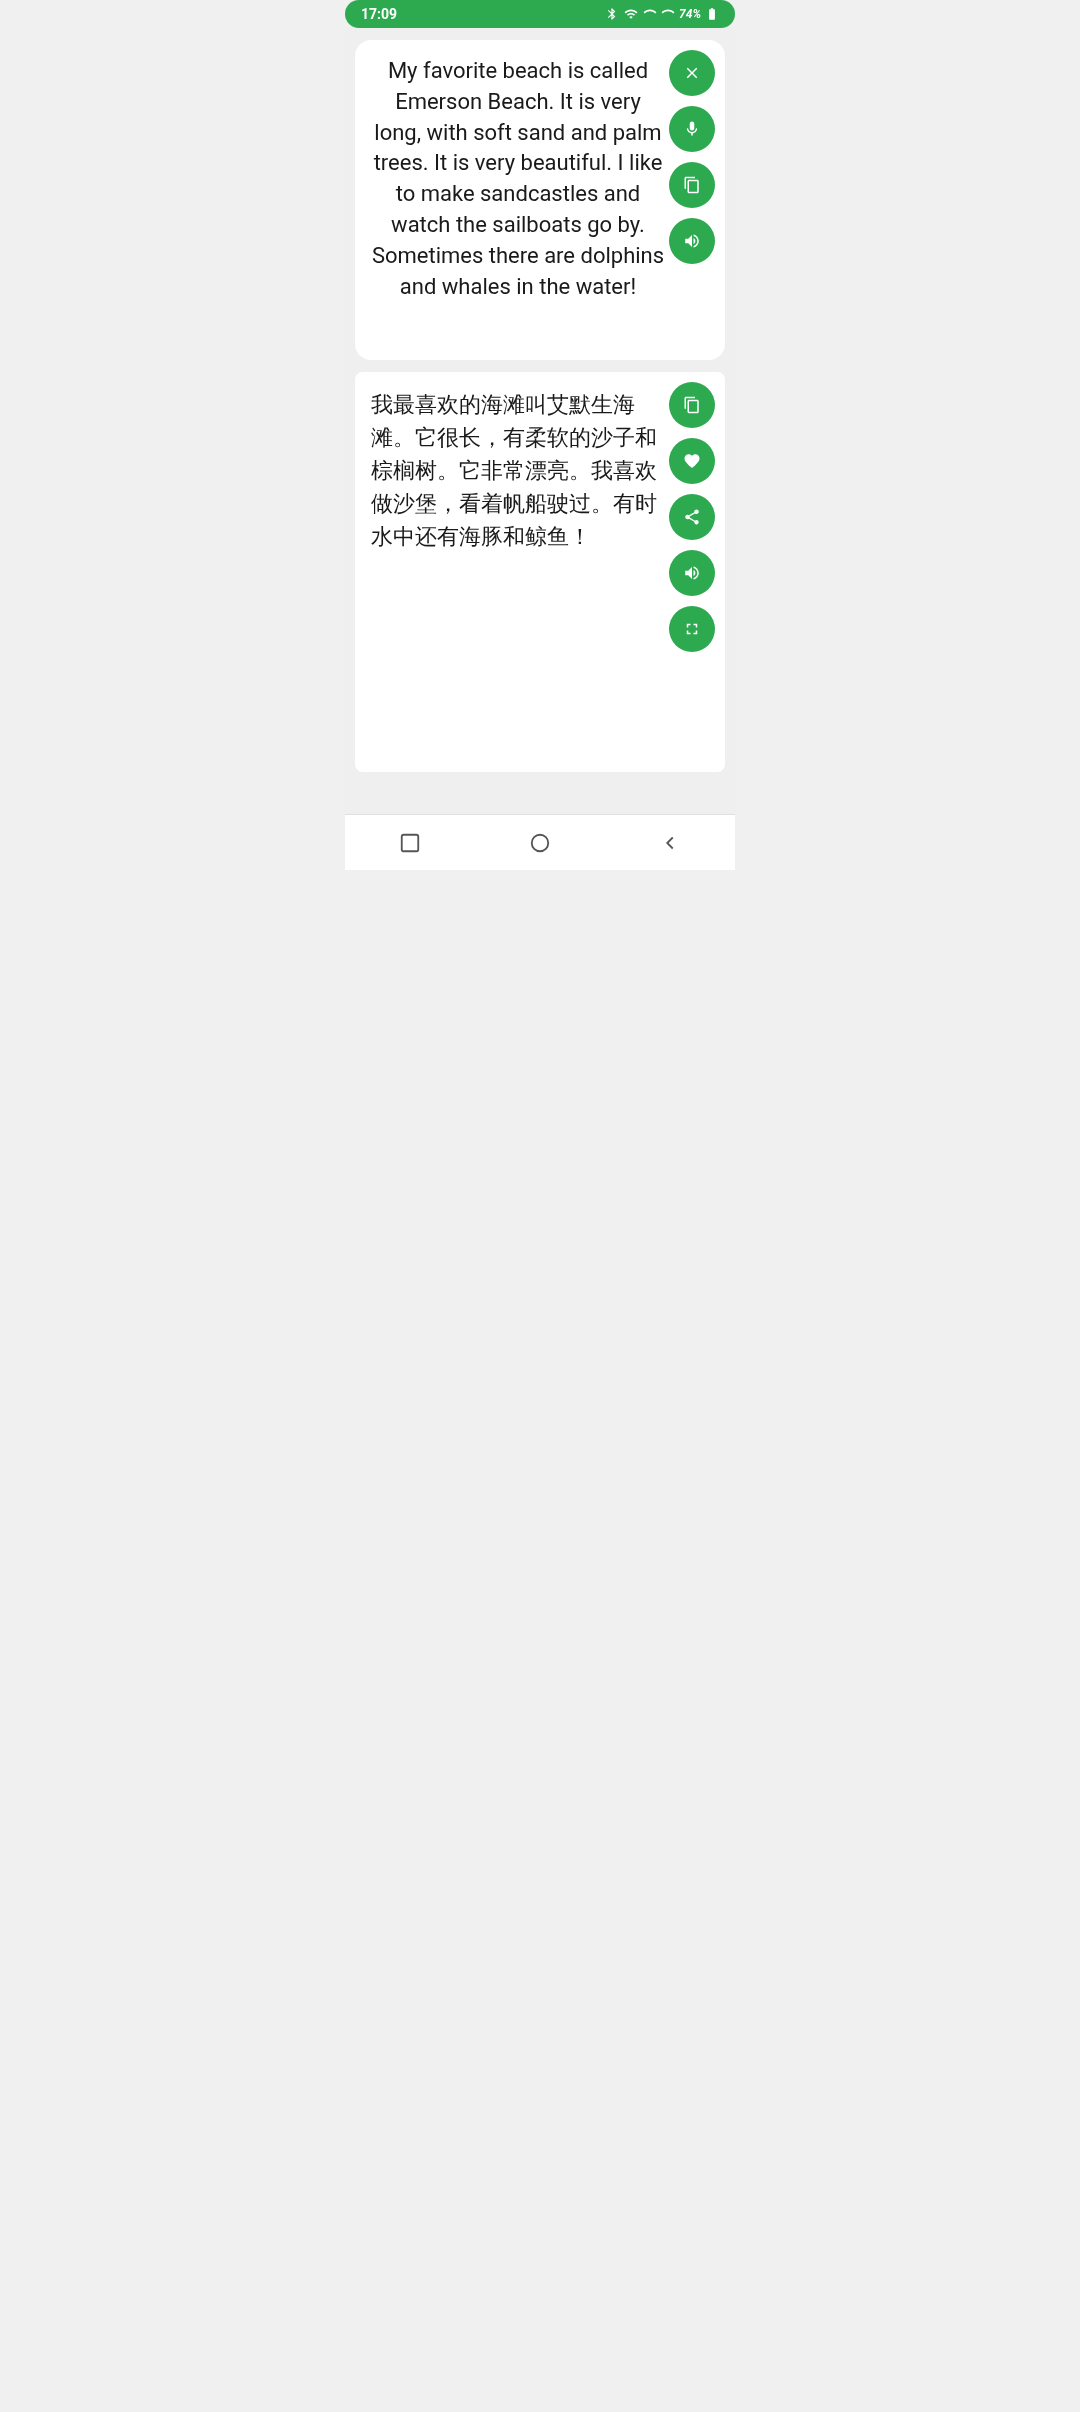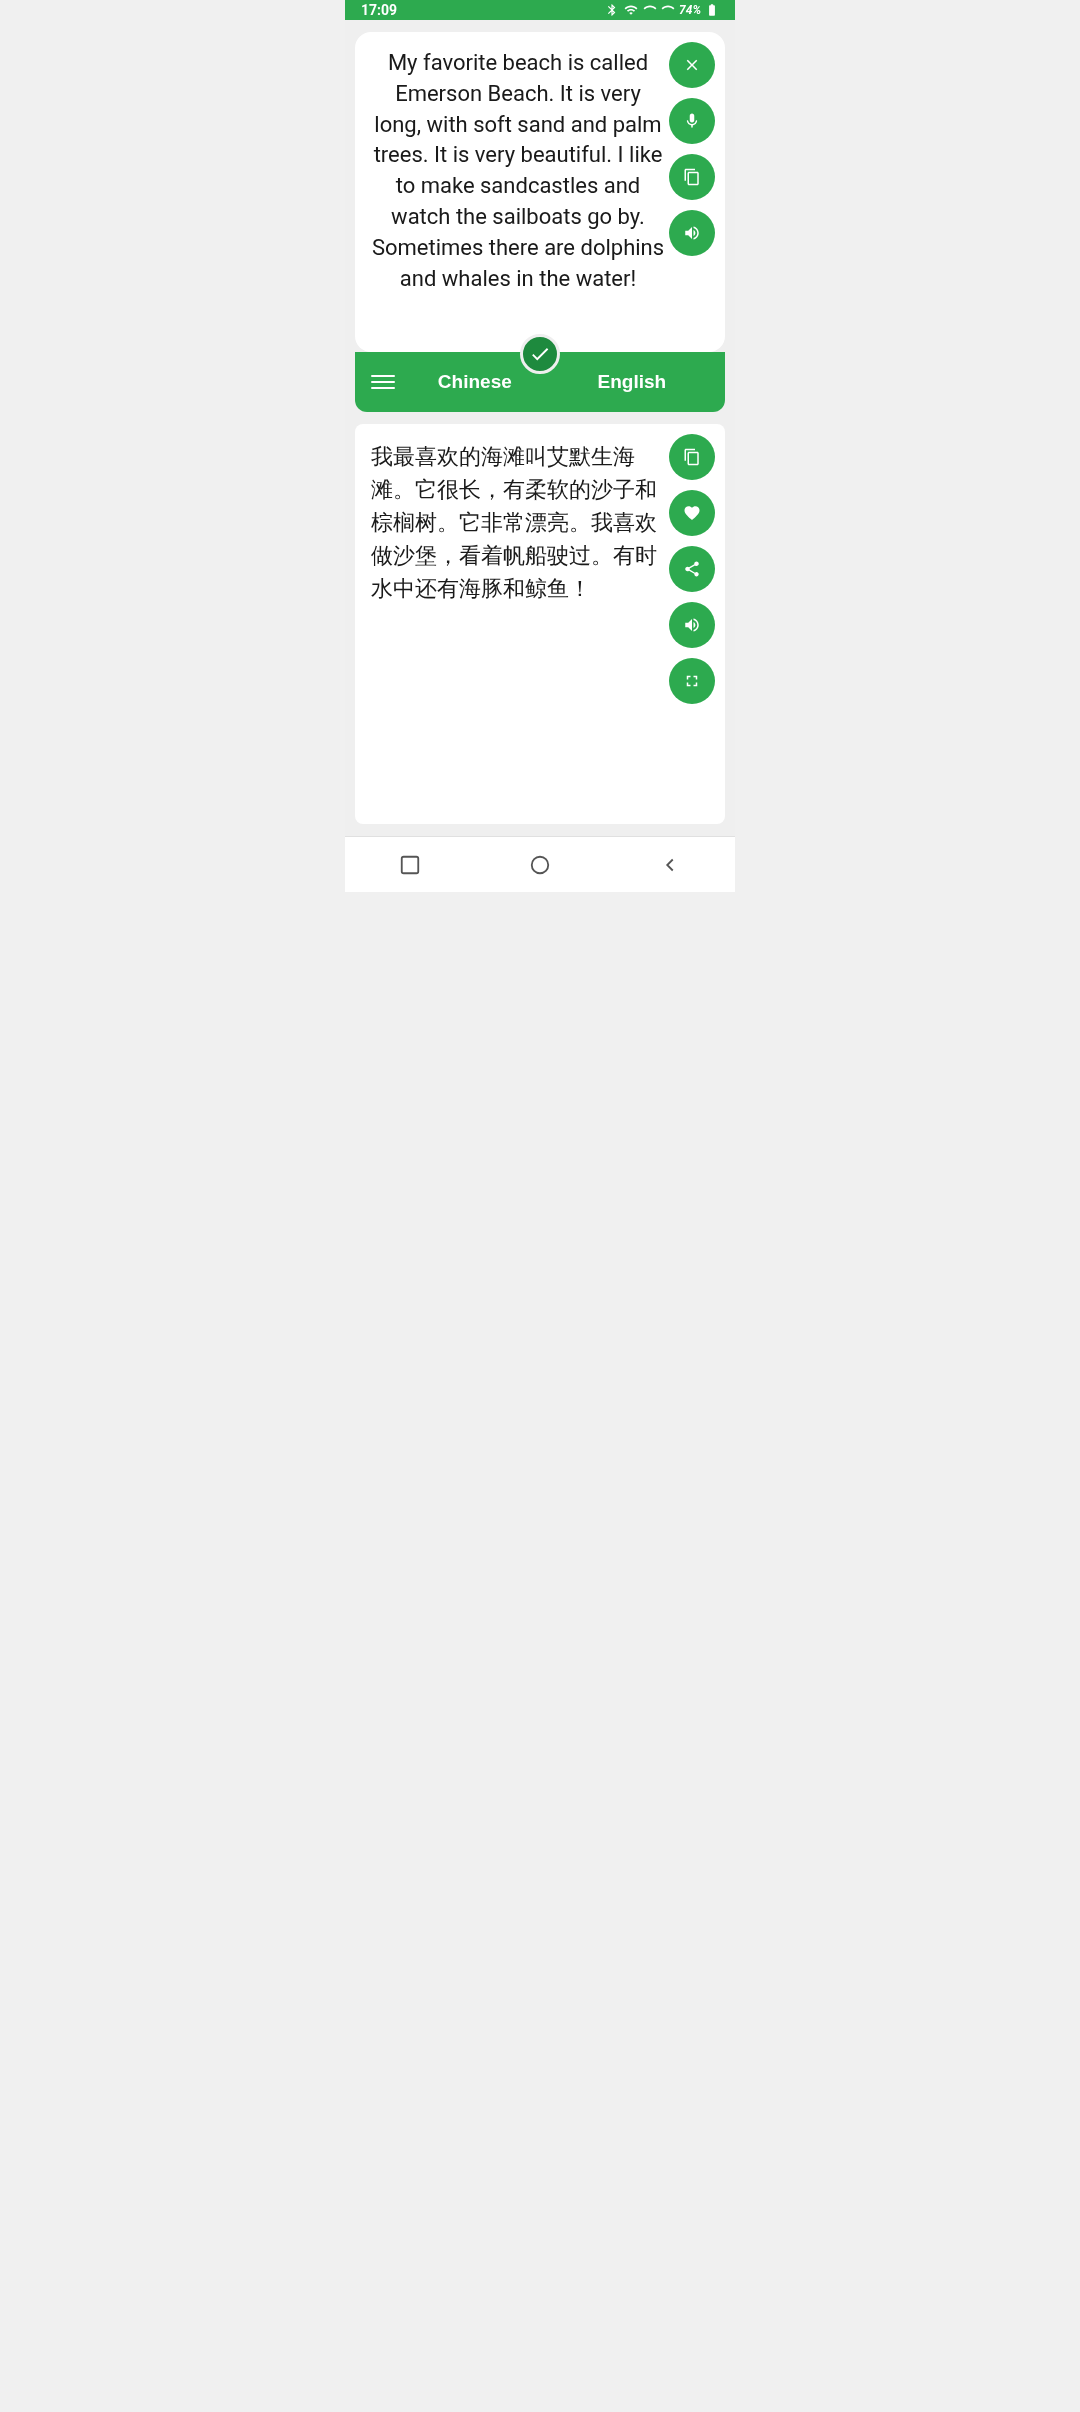--- a/index.html
+++ b/index.html
@@ -11,28 +11,29 @@
       background: #f0f0f0;
       font-family: 'Roboto', Arial, sans-serif;
       display: flex;
       flex-direction: column;
       margin: 0 auto;
     }
 
     
     .status-bar {
       background: #2daa4f;
-      height: 20px;
+      height: 28px;
       display: flex;
       align-items: center;
       justify-content: space-between;
       padding: 0 16px;
       color: white;
       font-size: 13px;
       font-weight: bold;
+      border-radius: 14px;
     }
     .status-time { font-size: 14px; font-weight: bold; }
     .status-icons { display: flex; align-items: center; gap: 4px; font-size: 12px; font-style: italic; }
 
     
     .main-content {
       flex: 1;
       background: #efefef;
       display: flex;
       flex-direction: column;
@@ -233,39 +234,20 @@
         </svg>
       </button>
       <button class="btn-circle" title="Volume">
         <svg width="18" height="18" viewBox="0 0 24 24" fill="white">
           <path d="M3 9v6h4l5 5V4L7 9H3zm13.5 3c0-1.77-1.02-3.29-2.5-4.03v8.05c1.48-.73 2.5-2.25 2.5-4.02zM14 3.23v2.06c2.89.86 5 3.54 5 6.71s-2.11 5.85-5 6.71v2.06c4.01-.91 7-4.49 7-8.77s-2.99-7.86-7-8.77z"></path>
         </svg>
       </button>
     </div>
   </div>
 
-  <div class="toolbar">
-
-    <div class="toolbar-check">
-      <svg width="22" height="22" viewBox="0 0 24 24" fill="white">
-        <path d="M9 16.17L4.83 12l-1.42 1.41L9 19 21 7l-1.41-1.41z"></path>
-      </svg>
-    </div>
-
-    <div class="toolbar-menu">
-      <div class="hamburger-line"></div>
-      <div class="hamburger-line"></div>
-      <div class="hamburger-line"></div>
-    </div>
-
-    <div class="toolbar-langs">
-      <button class="lang-btn">Chinese</button>
-      <button class="lang-btn">English</button>
-    </div>
-  </div>
 
   <div class="bottom-card">
     <div class="text-content">我最喜欢的海滩叫艾默生海滩。它很长，有柔软的沙子和棕榈树。它非常漂亮。我喜欢做沙堡，看着帆船驶过。有时水中还有海豚和鲸鱼！</div>
 
     <div class="bottom-action-buttons">
       <button class="btn-circle" title="Copy">
         <svg width="18" height="18" viewBox="0 0 24 24" fill="white">
           <path d="M16 1H4c-1.1 0-2 .9-2 2v14h2V3h12V1zm3 4H8c-1.1 0-2 .9-2 2v14c0 1.1.9 2 2 2h11c1.1 0 2-.9 2-2V7c0-1.1-.9-2-2-2zm0 16H8V7h11v14z"></path>
         </svg>
       </button>

